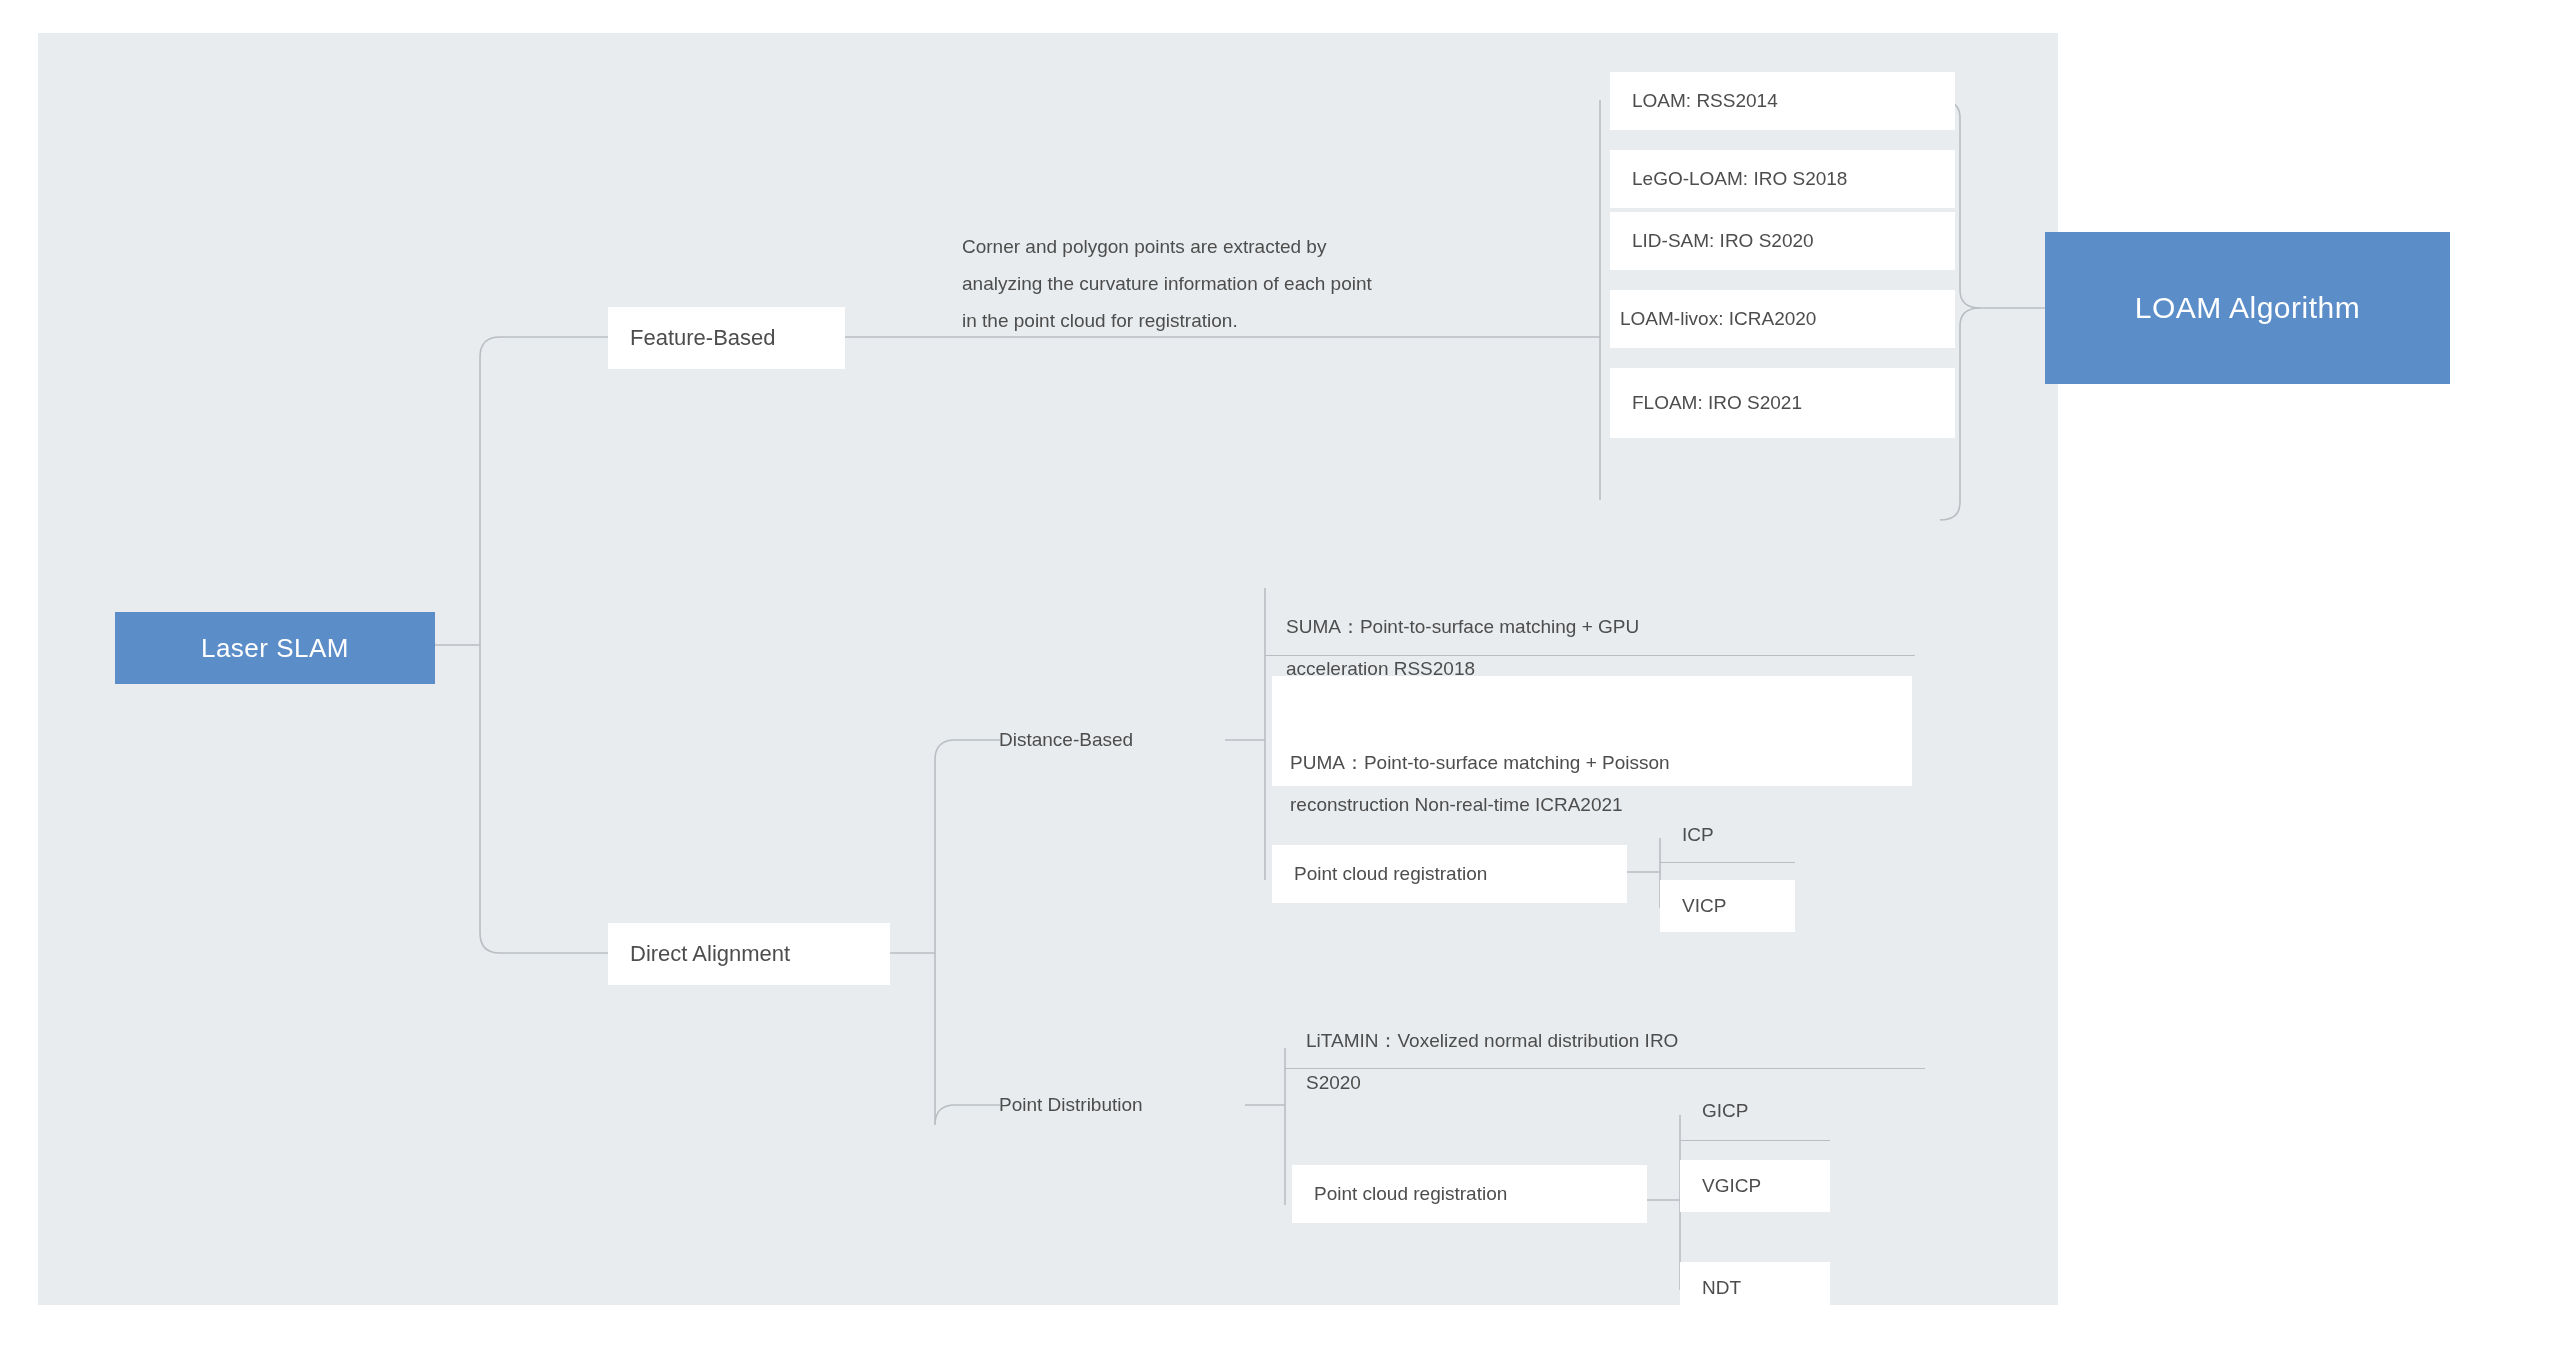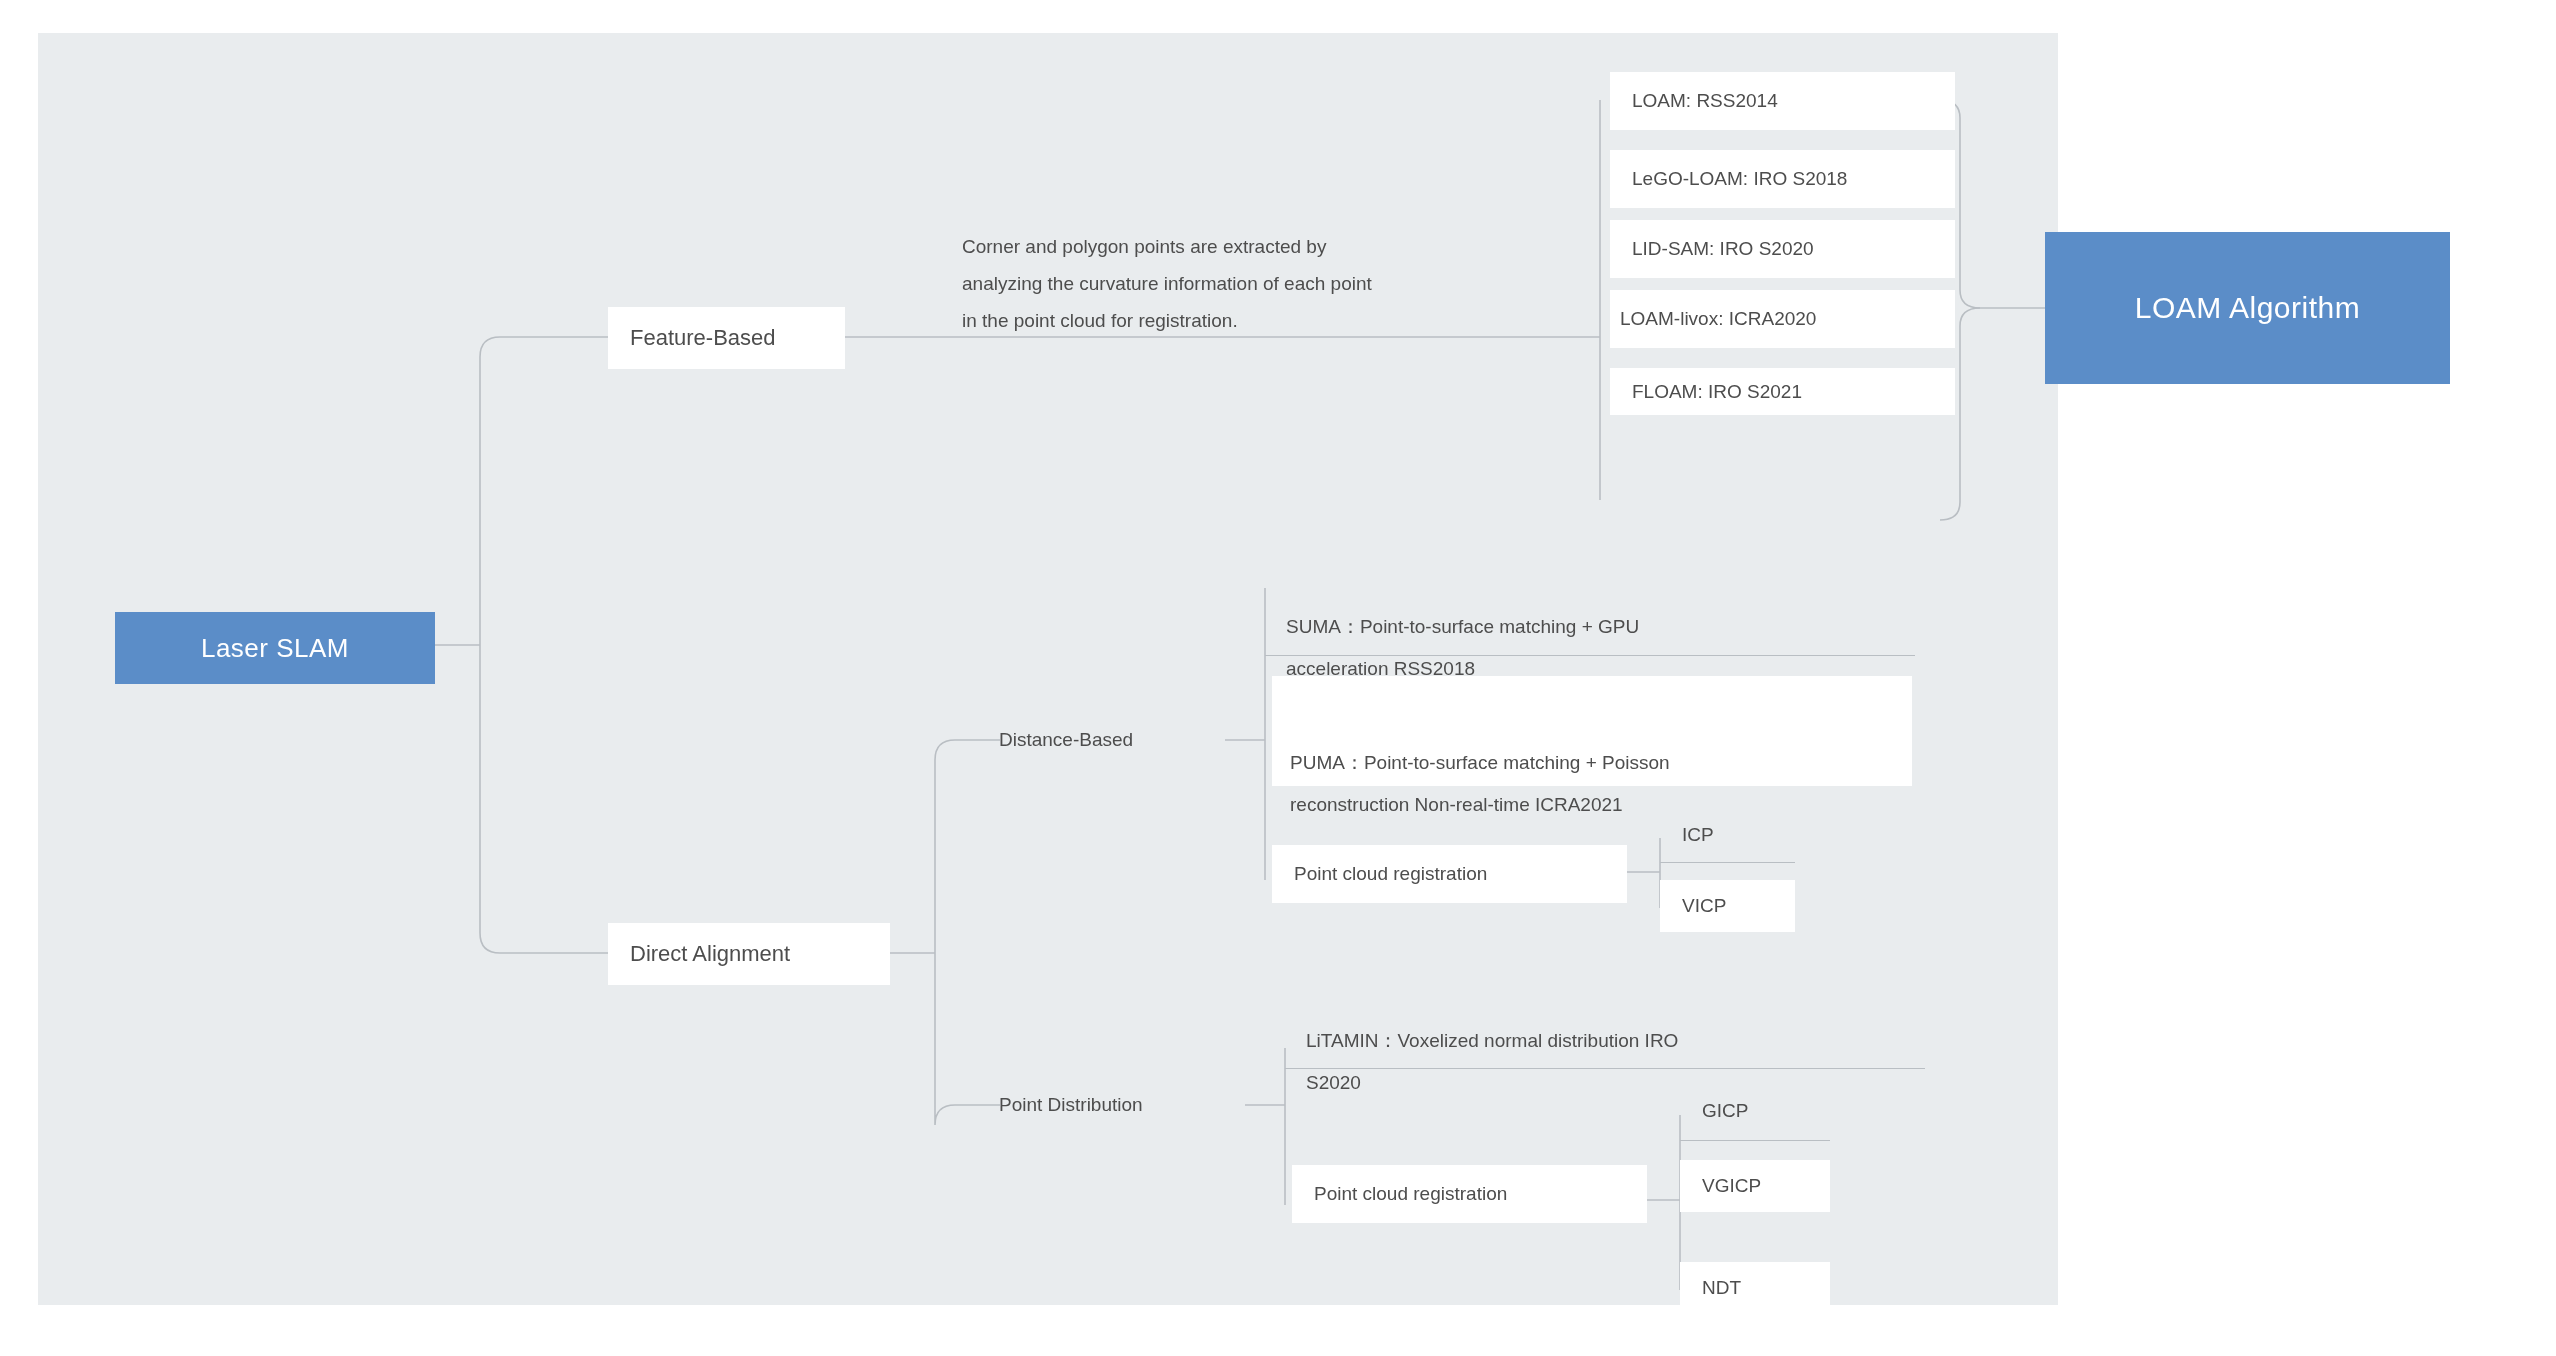--- a/index.html
+++ b/index.html
@@ -161,27 +161,27 @@
   <div class="node node-white" style="left:608px; top:923px; width:282px; height:62px;">
     <span>Direct Alignment</span>
   </div>
 
   <div class="node node-white" style="left:1610px; top:72px; width:345px; height:58px; font-size:19px;">
     <span>LOAM: RSS2014</span>
   </div>
   <div class="node node-white" style="left:1610px; top:150px; width:345px; height:58px; font-size:19px;">
     <span>LeGO-LOAM: IRO S2018</span>
   </div>
-  <div class="node node-white" style="left:1610px; top:220px; width:345px; height:58px; font-size:19px;">
+  <div class="node node-white" style="left:1610px; top:212px; width:345px; height:58px; font-size:19px;">
     <span>LID-SAM: IRO S2020</span>
   </div>
   <div class="node node-white" style="left:1610px; top:290px; width:345px; height:58px; font-size:19px;padding-left:10px;">
     <span>LOAM-livox: ICRA2020</span>
   </div>
-  <div class="node node-white" style="left:1610px; top:368px; width:345px; height:47px; font-size:19px;">
+  <div class="node node-white" style="left:1610px; top:368px; width:345px; height:70px; font-size:19px;">
     <span>FLOAM: IRO S2021</span>
   </div>
 
   <div class="node node-blue" style="left:2045px; top:232px; width:405px; height:152px; font-size:30px;">
     <span>LOAM Algorithm</span>
   </div>
 
   <div class="node node-plain" style="left:985px; top:712px; width:245px; height:56px;">
     <span>Distance-Based</span>
   </div>

